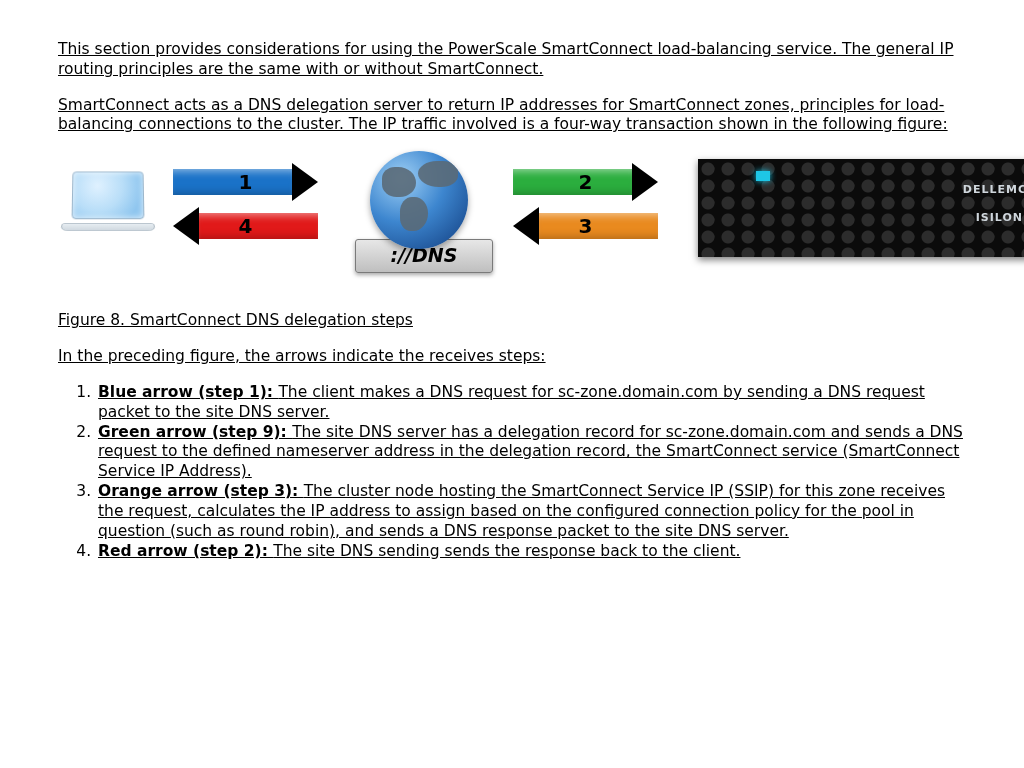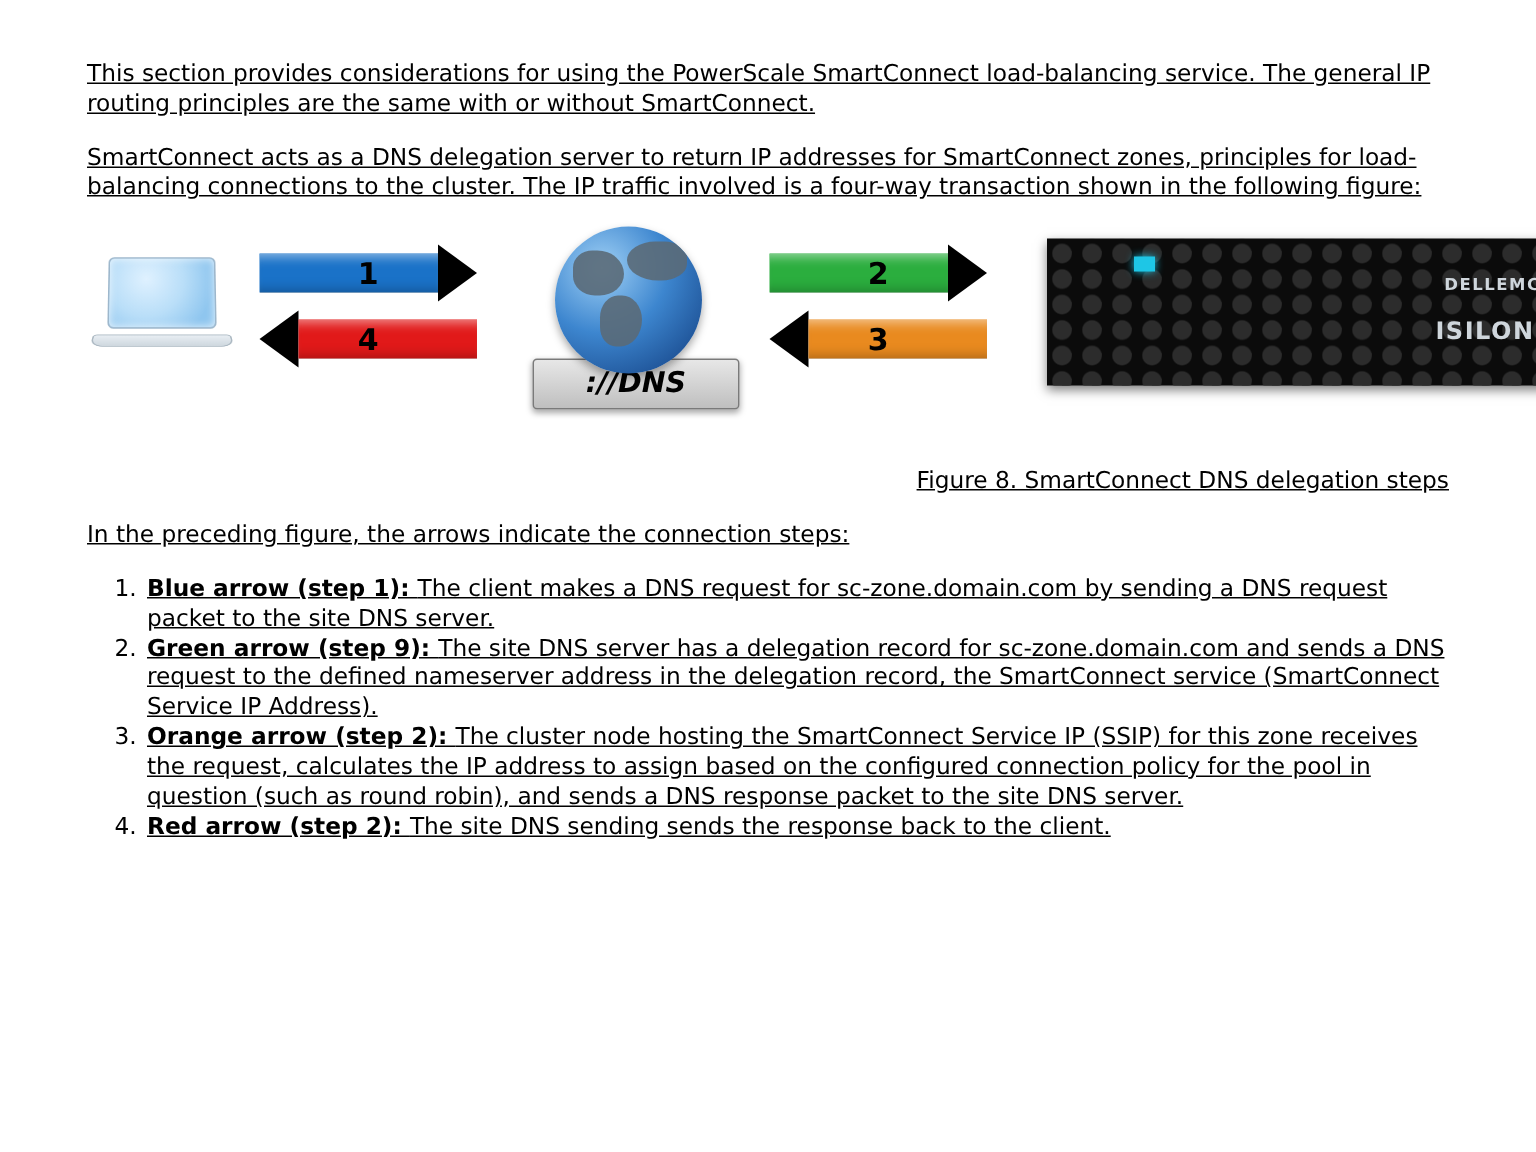--- a/index.html
+++ b/index.html
@@ -7,21 +7,21 @@
     padding: 40px 58px;
     font-family: "DejaVu Sans", Verdana, Geneva, sans-serif;
     font-size: 15.5px;
     line-height: 1.28;
     color: #000;
     background: #fff;
     width: 1024px;
     box-sizing: border-box;
   }
   p { margin: 0 0 16px 0; text-decoration: underline; }
-  .figure-caption { margin: 10px 0 16px 0; text-align: right; }
+  .figure-caption { margin: 10px 0 16px 0; }
   ol { margin: 0 0 16px 0; padding-left: 38px; }
   ol li { padding-left: 2px; margin-bottom: 0; text-decoration: underline; }
   .b { font-weight: bold; }
 
   
   .diagram {
     position: relative;
     width: 900px;
     height: 150px;
     margin: 8px 0 2px 0;
@@ -101,21 +101,21 @@
       radial-gradient(circle at 0 0, #2c2c2c 6px, transparent 7px) 10px 8.5px/20px 17px,
       #0b0b0b;
     color:#cfd6dc;
     font-size:10px; letter-spacing:1px;padding-left:35px;
   }
   .isilon .led {
     position:absolute; left:58px; top:12px; width:14px; height:10px;
     background:#1ec6e6; box-shadow:0 0 6px #1ec6e6;
   }
   .isilon .brand1{position:absolute; right:16px; top:24px; font-size:11px; font-weight:bold;}
-  .isilon .brand2{position:absolute; right:20px; top:52px; font-size:16px; font-weight:bold;text-align:center;}
+  .isilon .brand2{position:absolute; right:20px; top:52px; font-size:11px; font-weight:bold;text-align:center;}
 </style>
 </head>
 <body>
 
 <p>This section provides considerations for using the PowerScale SmartConnect load-balancing service. The general IP routing principles are the same with or without SmartConnect.</p>
 <p>SmartConnect acts as a DNS delegation server to return IP addresses for SmartConnect zones, principles for load-balancing connections to the cluster. The IP traffic involved is a four-way transaction shown in the following figure:</p>
 
 <div class="diagram">
   <div class="laptop">
     <div class="lap-screen"></div>
@@ -154,28 +154,28 @@
   </div>
 
   <div class="isilon">
     <div class="led"></div>
     <div class="brand1">DELLEMC</div>
     <div class="brand2">ISILON</div>
   </div>
 </div>
 
 <p class="figure-caption">Figure 8. SmartConnect DNS delegation steps</p>
-<p>In the preceding figure, the arrows indicate the connection steps:</p>
+<p>In the preceding figure, the arrows indicate the receives steps:</p>
 
 <ol>
   <li>
     <span class="b">Blue arrow (step 1): </span><span>The client makes a DNS request for sc-zone.domain.com by sending a DNS request packet to the site DNS server.</span>
   </li>
   <li>
     <span class="b">Green arrow (step 9): </span><span>The site DNS server has a delegation record for sc-zone.domain.com and sends a DNS request to the defined nameserver address in the delegation record, the SmartConnect service (SmartConnect Service IP Address).</span>
   </li>
   <li>
-    <span class="b">Orange arrow (step 2): </span><span>The cluster node hosting the SmartConnect Service IP (SSIP) for this zone receives the request, calculates the IP address to assign based on the configured connection policy for the pool in question (such as round robin), and sends a DNS response packet to the site DNS server.</span>
+    <span class="b">Orange arrow (step 3): </span><span>The cluster node hosting the SmartConnect Service IP (SSIP) for this zone receives the request, calculates the IP address to assign based on the configured connection policy for the pool in question (such as round robin), and sends a DNS response packet to the site DNS server.</span>
   </li>
   <li>
     <span class="b">Red arrow (step 2): </span><span>The site DNS sending sends the response back to the client.</span>
   </li>
 </ol>
 
 </body></html>

